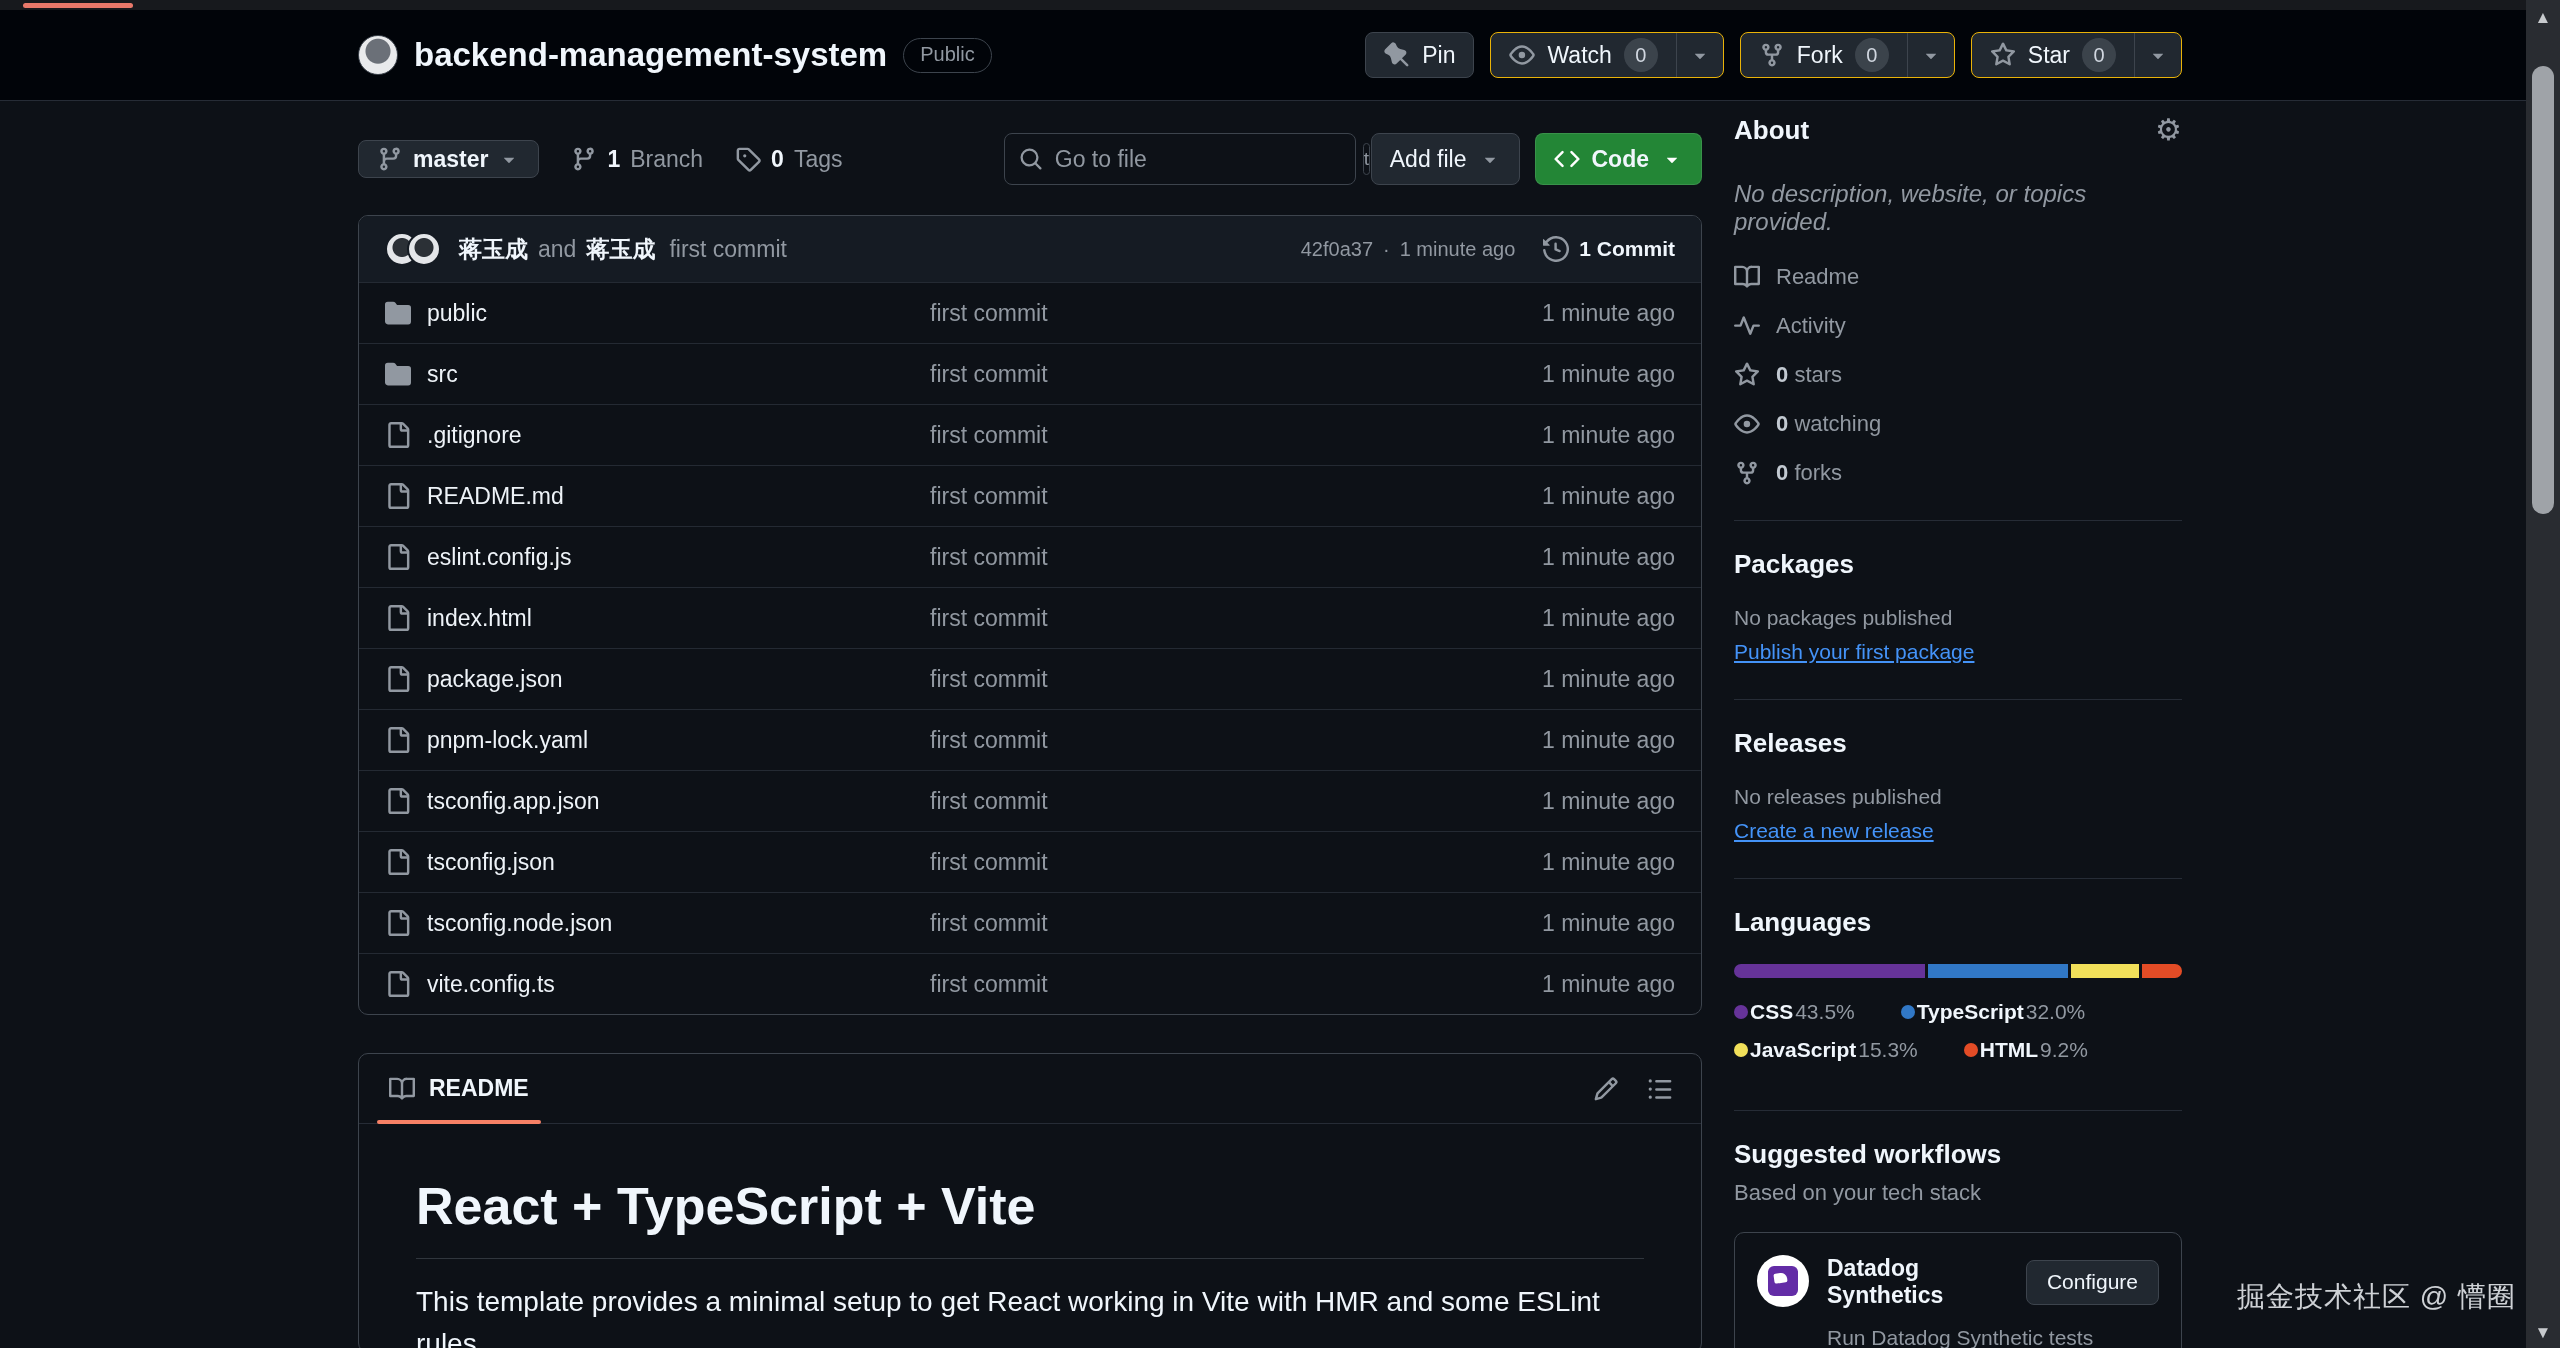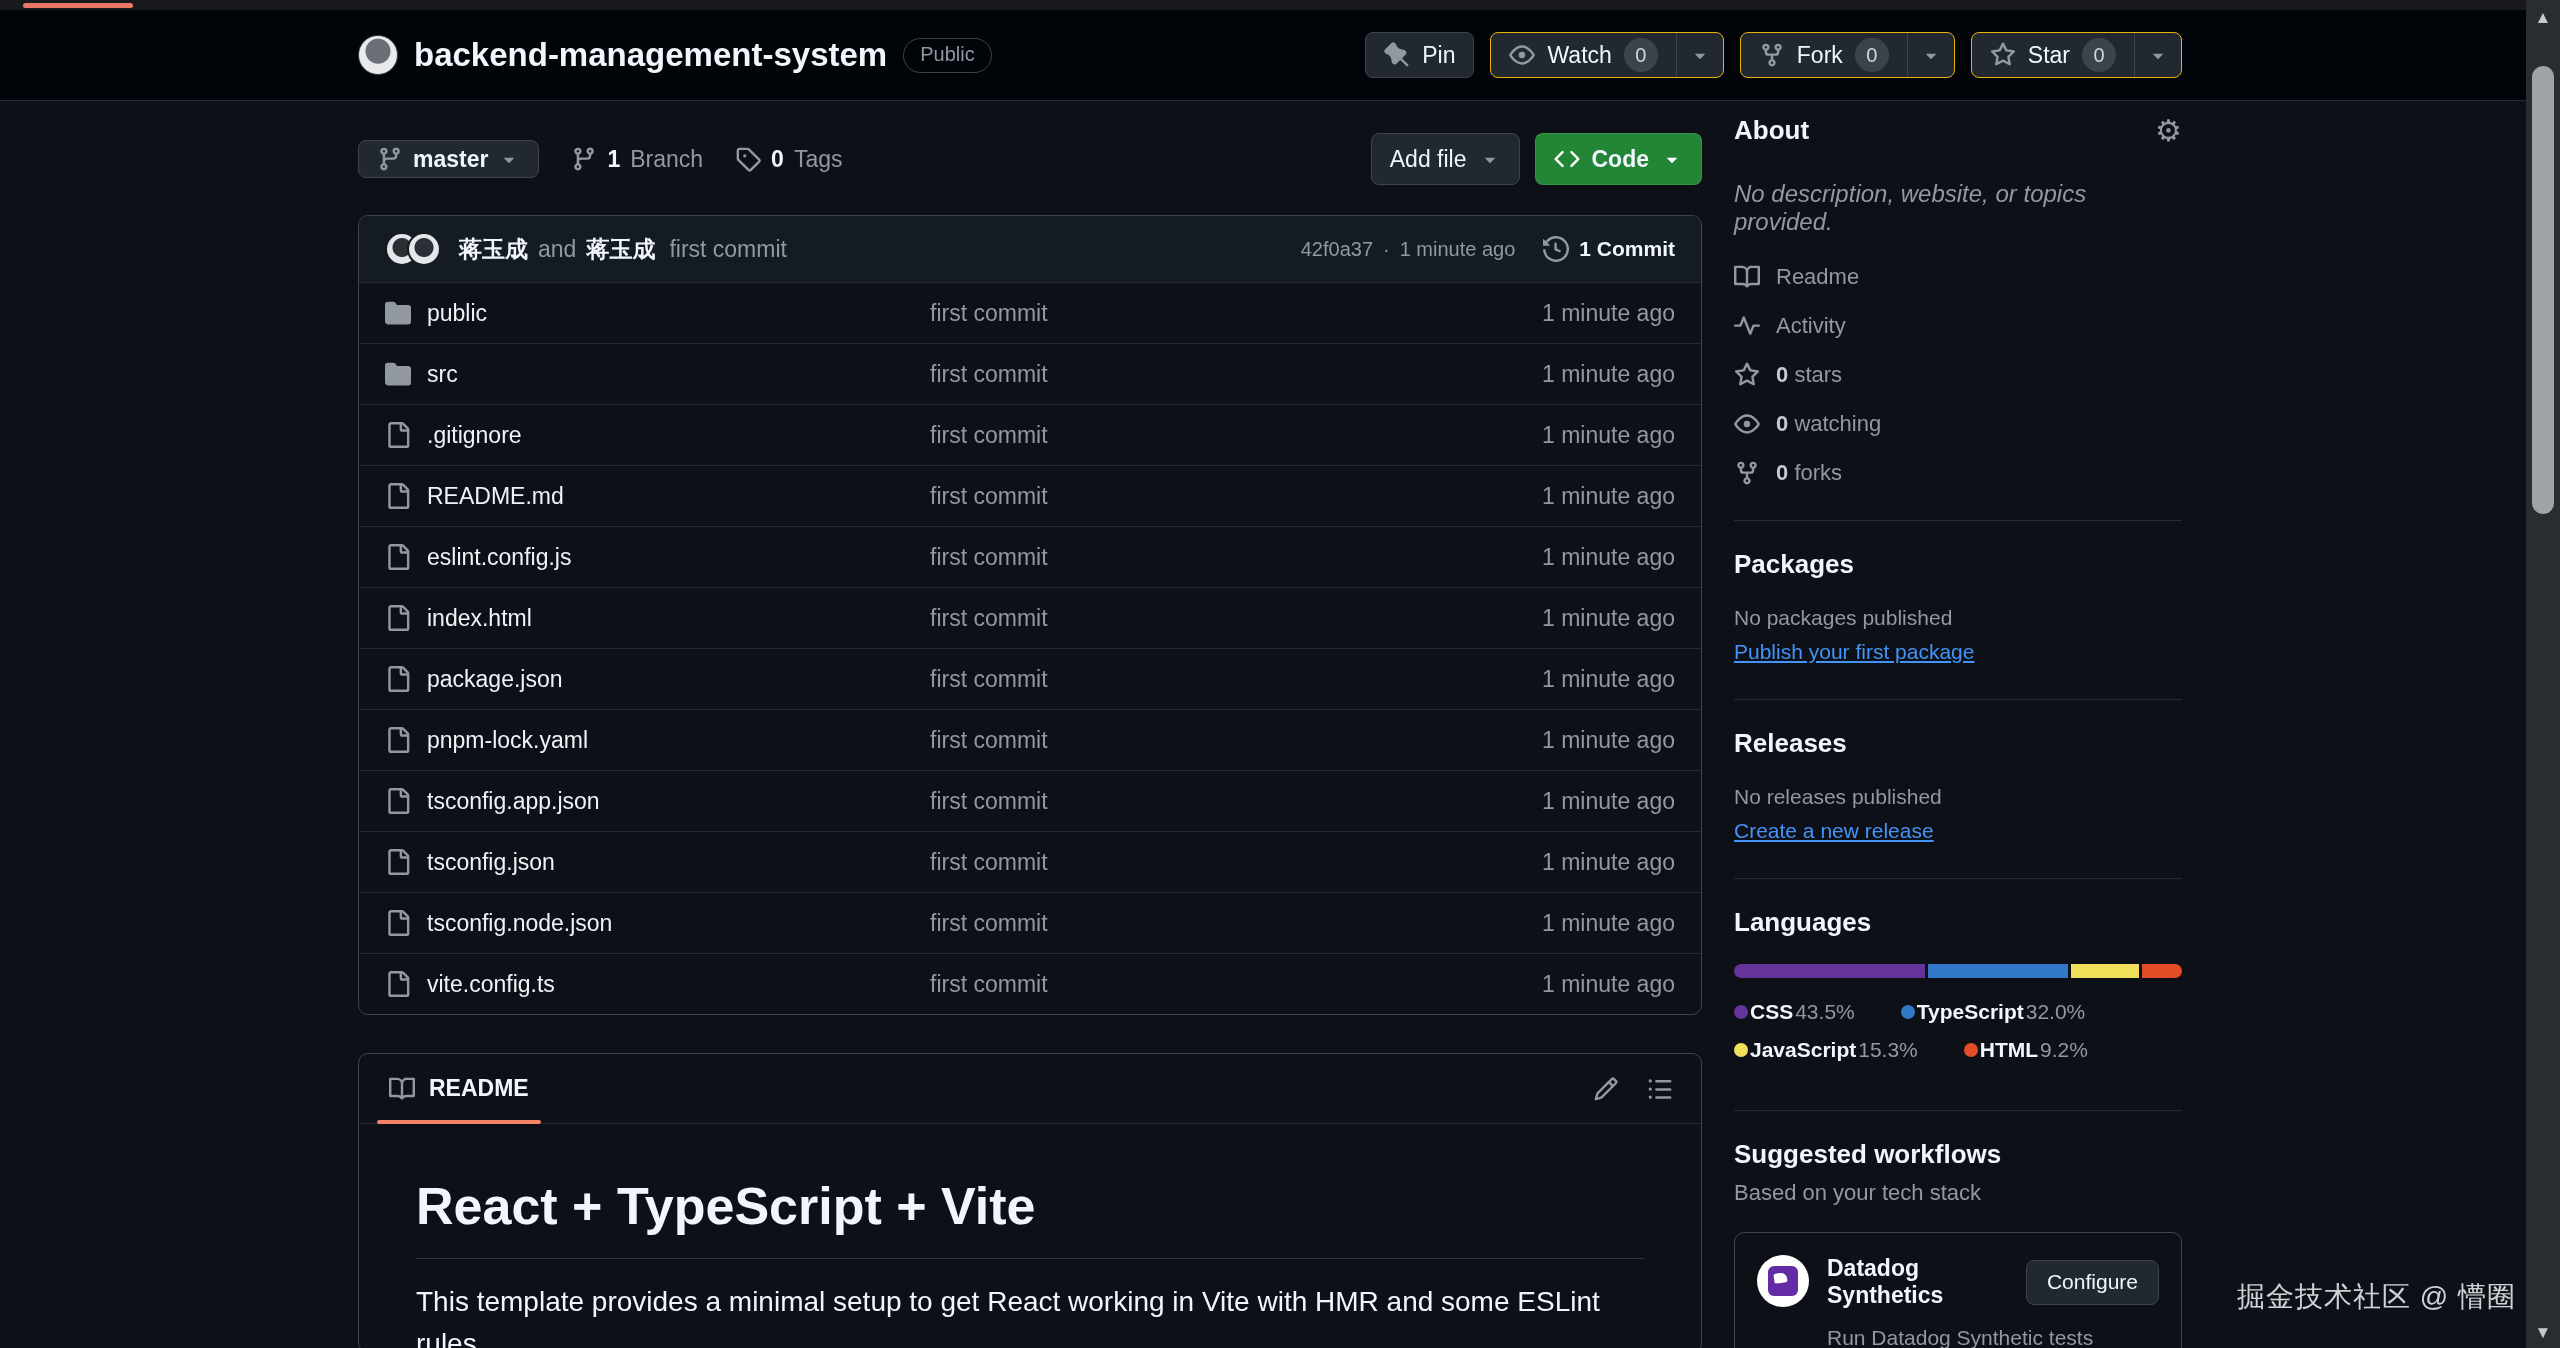--- a/index.html
+++ b/index.html
@@ -74,21 +74,21 @@
   .readme-tab .underline { position:absolute; left:4px; right:4px; bottom:-1px; height:4px; border-radius:3px; background:#f78166; }
   .readme-tools { margin-left:auto; display:flex; gap:28px; padding-right:14px; }
   .readme-body { padding:52px 57px; }
   .readme-body h1 { font-size:52px; font-weight:600; padding-bottom:22px; border-bottom:1px solid #30363d; }
   .readme-body p { margin-top:22px; font-size:28px; line-height:1.5; color:#f0f6fc; }
 
   
   .side-section { padding:28px 0 34px; border-bottom:1px solid #262c36; }
   .side-section:first-child { padding-top:14px; }
   .side-section:last-child { border-bottom:none; }
-  .side-title-row { display:flex; align-items:flex-end; justify-content:space-between; }
+  .side-title-row { display:flex; align-items:flex-start; justify-content:space-between; }
   .side-title { font-size:26px; font-weight:600; }
   .gear { color:#9198a1; font-size:30px; cursor:pointer; line-height:1; }
   .about-desc { font-style:italic; color:#9198a1; margin-top:34px; font-size:24px; }
   .about-list { margin-top:28px; display:flex; flex-direction:column; gap:23px; }
   .about-item { display:flex; align-items:center; gap:16px; color:#9198a1; font-size:22px; cursor:pointer; }
   .about-item b { color:#c2c9d1; font-weight:600; }
   .side-empty { margin-top:26px; color:#9198a1; font-size:21px; }
   .side-link { display:inline-block; margin-top:10px; color:#4493f8; font-size:21px; text-decoration:underline; cursor:pointer; }
   .lang-bar { margin-top:26px; display:flex; gap:3px; height:14px; border-radius:7px; overflow:hidden; }
   .lang-bar span { height:100%; }
@@ -224,20 +224,29 @@
       <div class="ref-info">
         <span>
             <svg width="26" height="26" viewBox="0 0 16 16" fill="#9198a1">
               <path d="M1 7.775V2.75C1 1.784 1.784 1 2.75 1h5.025c.464 0 .91.184 1.238.513l6.25 6.25a1.75 1.75 0 0 1 0 2.474l-5.026 5.026a1.75 1.75 0 0 1-2.474 0l-6.25-6.25A1.752 1.752 0 0 1 1 7.775Zm1.5 0c0 .066.026.13.073.177l6.25 6.25a.25.25 0 0 0 .354 0l5.025-5.025a.25.25 0 0 0 0-.354l-6.25-6.25a.25.25 0 0 0-.177-.073H2.75a.25.25 0 0 0-.25.25ZM6 5a1 1 0 1 1 0 2 1 1 0 0 1 0-2Z"></path>
             </svg>
           </span>
         <b>0</b>
         <span>Tags</span>
       </div>
       <div class="toolbar-right">
+        <div class="goto-box">
+          <span>
+              <svg width="24" height="24" viewBox="0 0 16 16" fill="#9198a1">
+                <path d="M10.68 11.74a6 6 0 0 1-7.922-8.982 6 6 0 0 1 8.982 7.922l3.04 3.04a.749.749 0 0 1-.326 1.275.749.749 0 0 1-.734-.215ZM11.5 7a4.499 4.499 0 1 0-8.997 0A4.499 4.499 0 0 0 11.5 7Z"></path>
+              </svg>
+            </span>
+          <input type="text" placeholder="Go to file" style="">
+          <span class="kbd">t</span>
+        </div>
         <div class="btn addfile-btn">
           <span>Add file</span>
           <span>
               <svg width="22" height="22" viewBox="0 0 16 16" fill="#9198a1">
                 <path d="m4.427 7.427 3.396 3.396a.25.25 0 0 0 .354 0l3.396-3.396A.25.25 0 0 0 11.396 7H4.604a.25.25 0 0 0-.177.427Z"></path>
               </svg>
             </span>
         </div>
         <div class="btn code-btn">
           <span>

